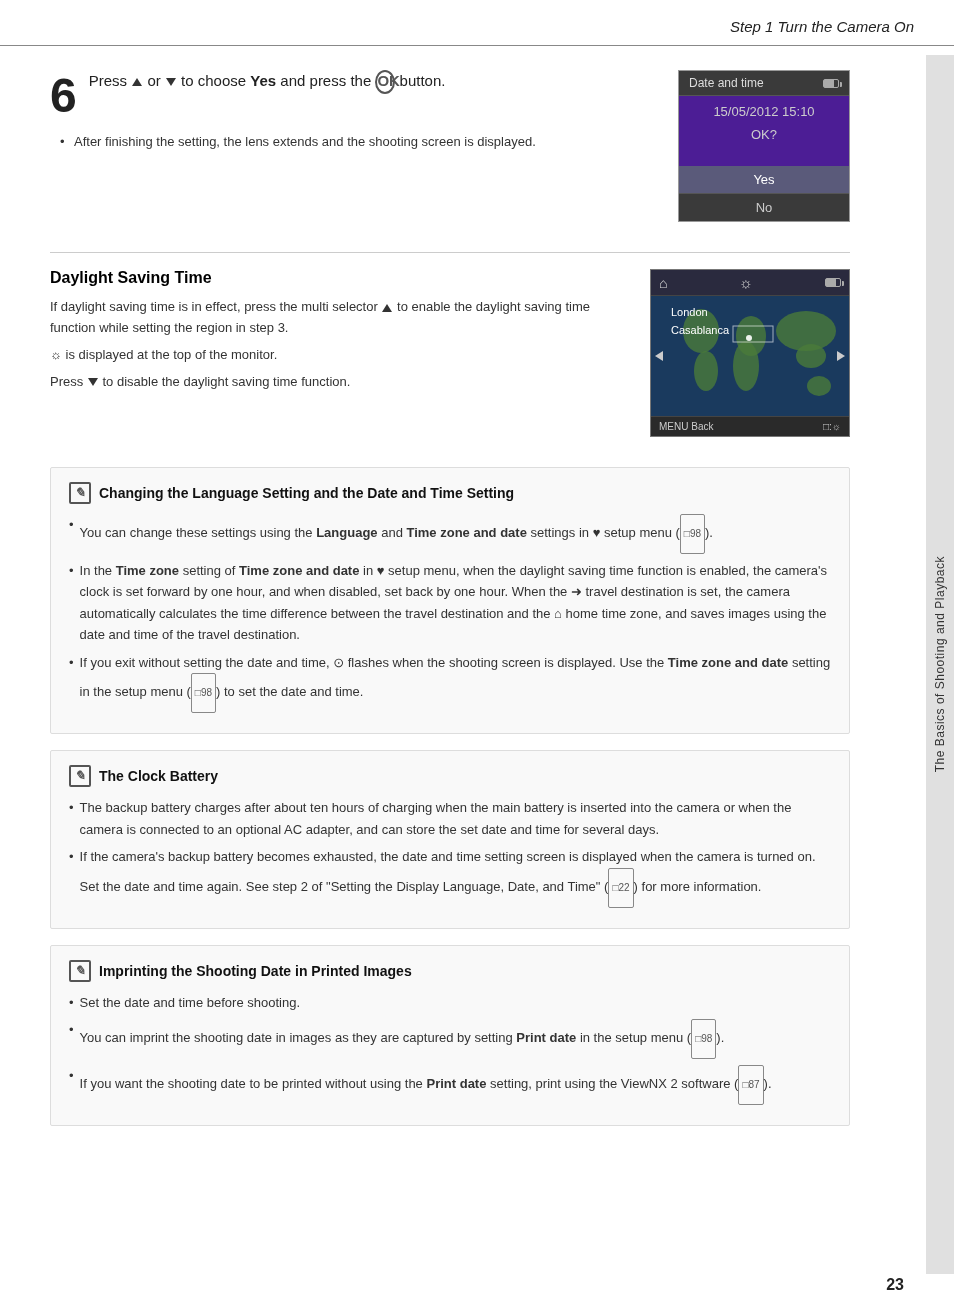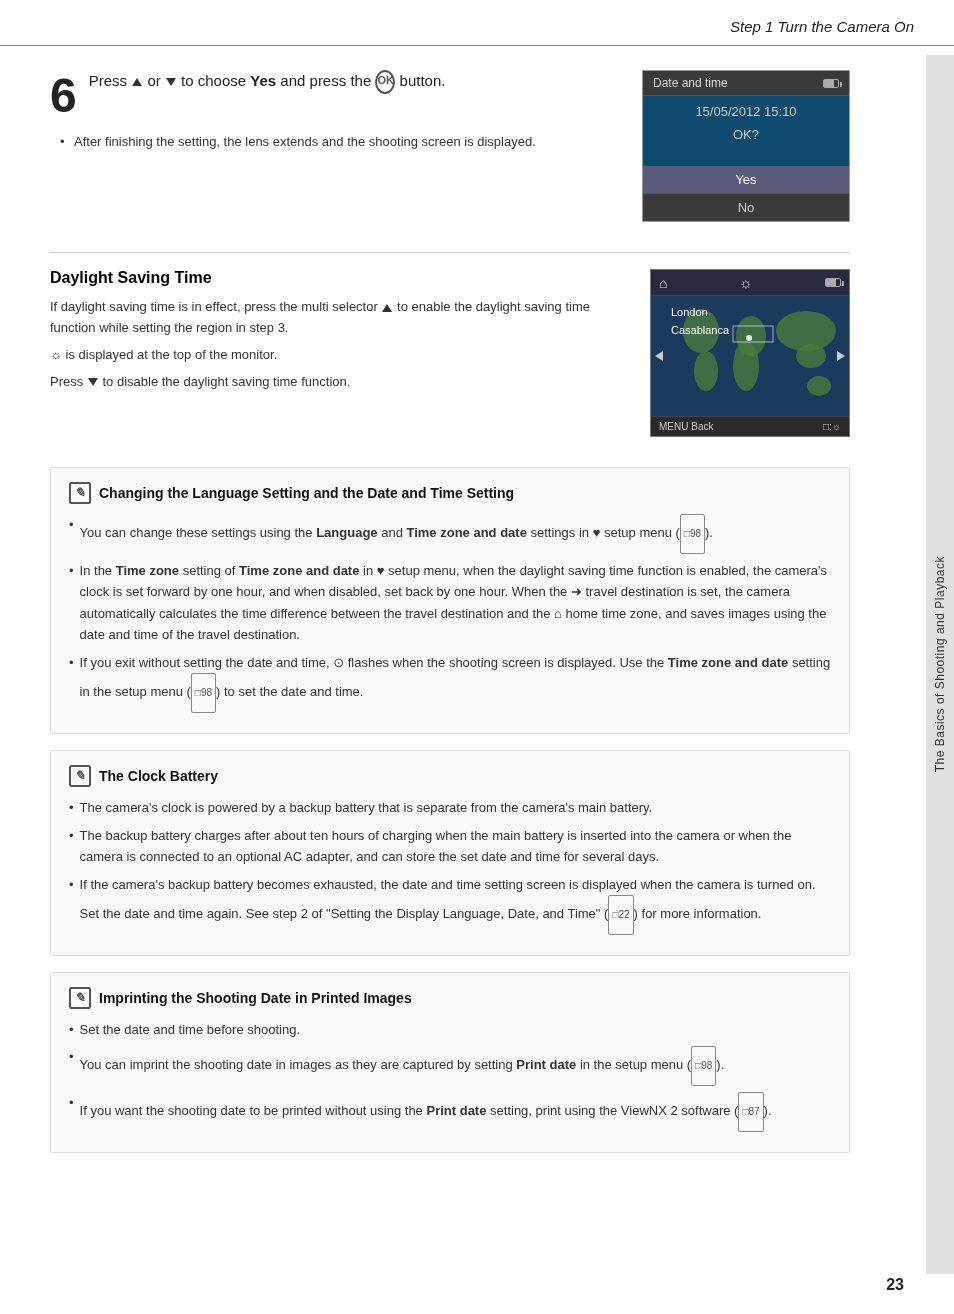--- a/index.html
+++ b/index.html
@@ -89,21 +89,21 @@
       font-weight: bold;
     }
     .ok-circle {
       display: inline-block;
       width: 20px;
       height: 24px;
       border: 2px solid #555;
       border-radius: 50%;
       text-align: center;
       line-height: 17px;
-      font-size: 11px;
+      font-size: 15px;
       font-weight: bold;
       color: #555;
       vertical-align: middle;
     }
     .bullet-list {
       list-style: none;
       padding-left: 10px;
     }
     .bullet-list li {
       font-size: 13px;
@@ -113,24 +113,24 @@
       position: relative;
     }
     .bullet-list li::before {
       content: '•';
       position: absolute;
       left: 0;
     }
 
     
     .camera-screen {
-      width: 208px;
+      width: 172px;
       flex-shrink: 0;
       border: 1px solid #999;
-      background: #0c4a6e;
+      background: #4c1d95;
       font-family: Arial, sans-serif;
       font-size: 12px;
     }
     .cam-header {
       background: #3a3a3a;
       padding: 5px 10px;
       display: flex;
       justify-content: space-between;
       align-items: center;
       color: #ddd;
@@ -517,23 +517,20 @@
         </div>
       </div>
 
       <div class="note-section">
         <div class="note-title">
           <span class="note-icon">✎</span>
           <span>The Clock Battery</span>
         </div>
         <div class="note-body">
           <div class="bullet-item">
-            <span>The camera's clock is powered by a backup battery that is separate from the camera's main battery.</span>
-          </div>
-          <div class="bullet-item">
             <span>The backup battery charges after about ten hours of charging when the main battery is inserted into the camera or when the camera is connected to an optional AC adapter, and can store the set date and time for several days.</span>
           </div>
           <div class="bullet-item">
             <span>If the camera's backup battery becomes exhausted, the date and time setting screen is displayed when the camera is turned on. Set the date and time again. See step 2 of "Setting the Display Language, Date, and Time" (<span class="ref-box">□22</span>) for more information.</span>
           </div>
         </div>
       </div>
 
       <div class="note-section">
         <div class="note-title">

